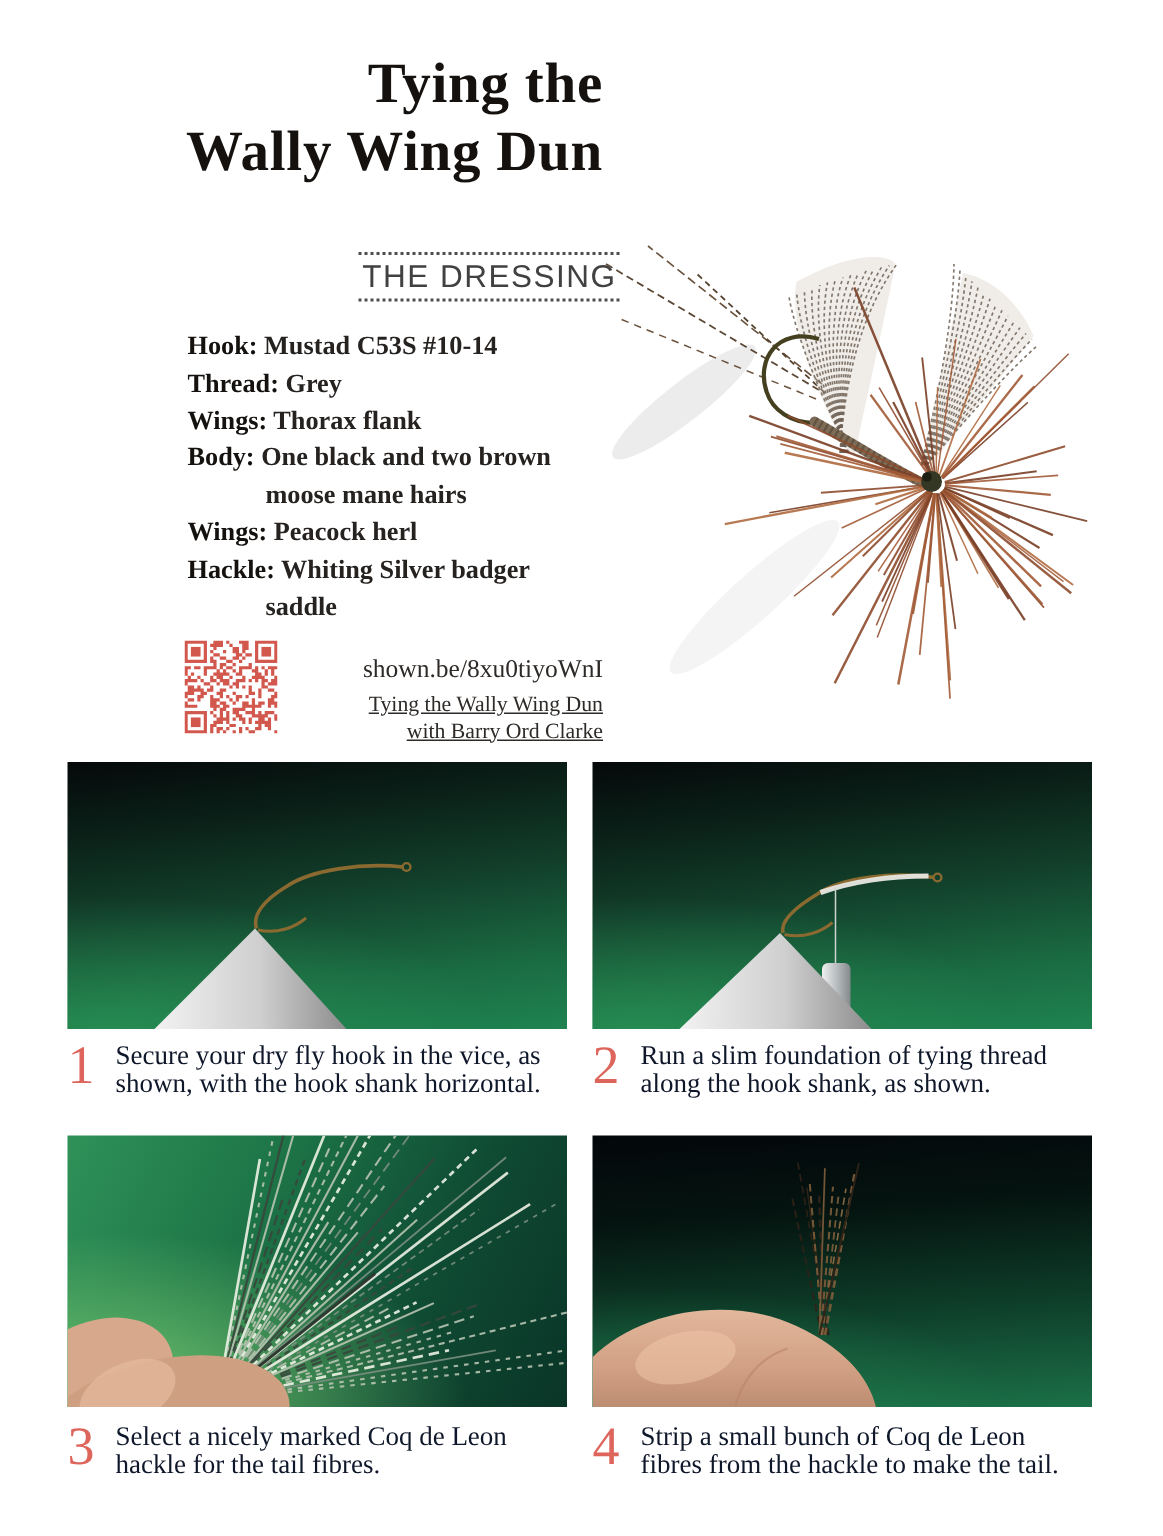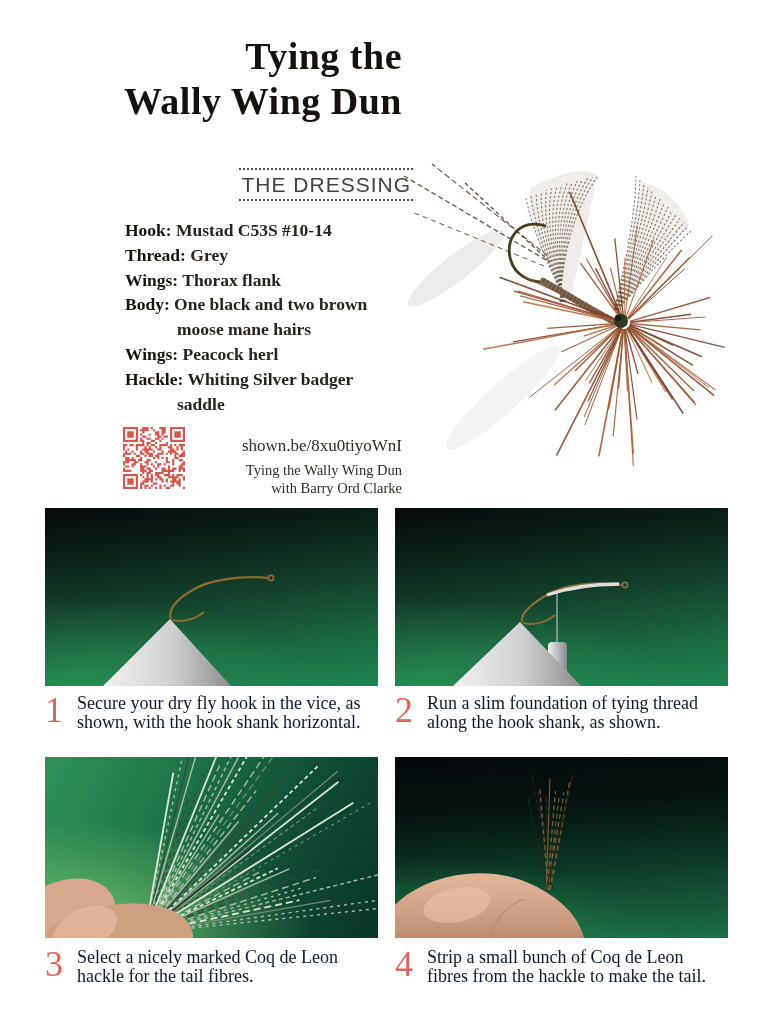--- a/index.html
+++ b/index.html
@@ -22,21 +22,21 @@
           font-size:17.5px;line-height:24.8px;color:#262220;font-weight:bold;}
   .d-item{padding-left:52px;text-indent:-52px;}
   .d-item b{color:#14110e;}
   .d-item span{white-space:pre-line;}
 
   .qr-wrap{position:absolute;top:427px;left:123px;width:62px;height:62px;}
   .qr-wrap svg{width:62px;height:62px;display:block;}
 
   .video-info{position:absolute;top:436px;right:400px;text-align:right;}
   .v-url{font-size:17px;color:#2e2a27;margin:0 0 6px 0;}
-  .v-credit{font-size:14.5px;line-height:17.5px;color:#2e2a27;}
+  .v-credit{font-size:14.5px;line-height:17.5px;color:#2e2a27;text-decoration:underline;}
 
   .fly{position:absolute;left:398px;top:160px;width:340px;height:330px;}
   .fly svg{width:100%;height:100%;display:block;}
 
   .photo{position:absolute;width:333px;overflow:hidden;}
   .photo svg{position:absolute;left:0;top:0;width:100%;height:100%;display:block;}
   .ph1{left:45px;top:508px;height:178px;}
   .ph2{left:395px;top:508px;height:178px;}
   .ph3{left:45px;top:757px;height:181px;}
   .ph4{left:395px;top:757px;height:181px;}

